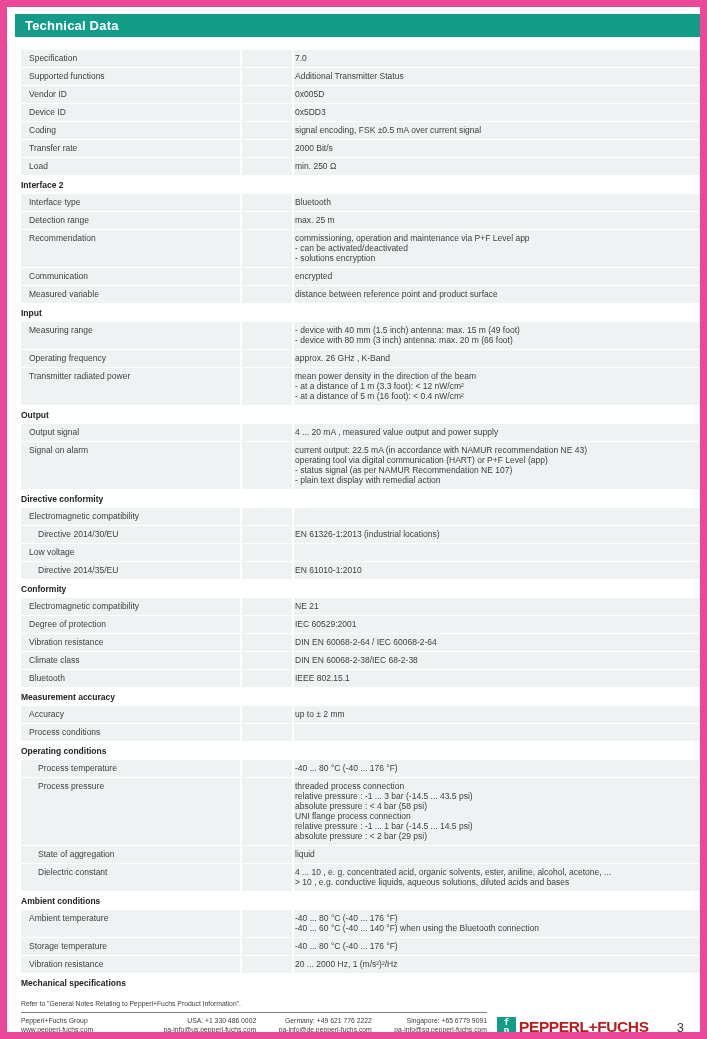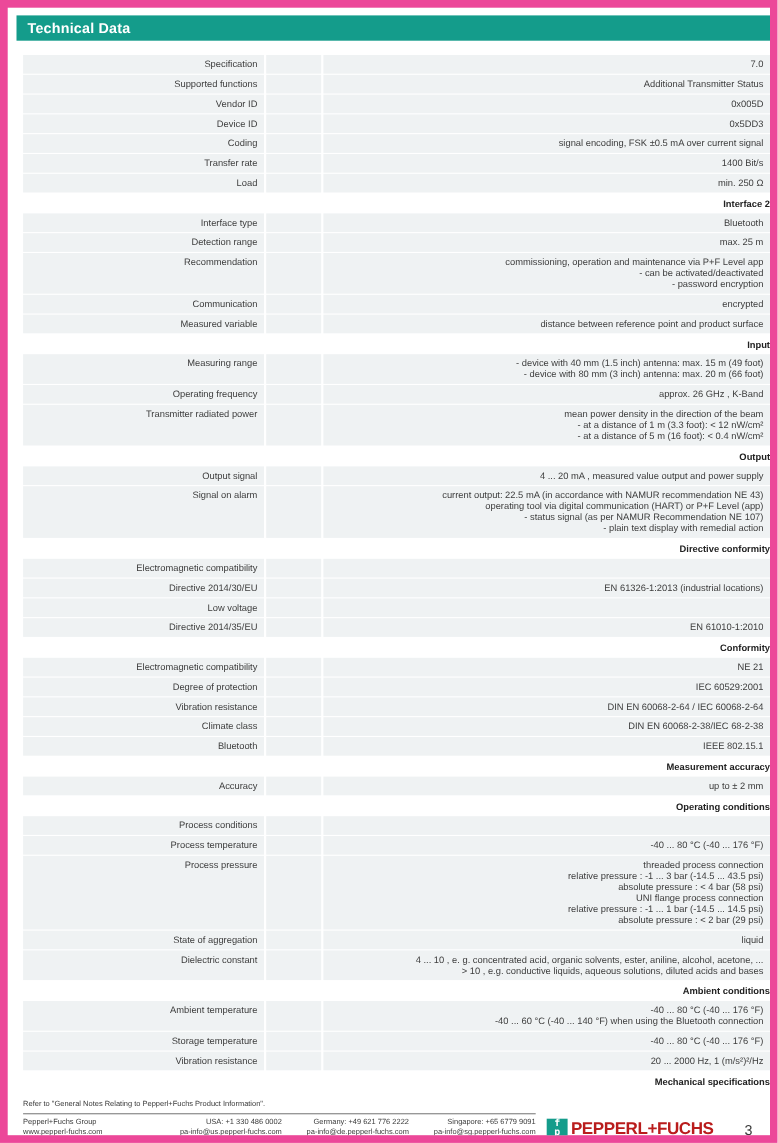--- a/index.html
+++ b/index.html
@@ -9,21 +9,21 @@
     position:relative; width:707px; height:1039px;
     background:#fff; border:7px solid #ec4899; overflow:hidden;
   }
   .title-bar {
     position:absolute; left:8px; top:7px; width:691px; height:23px;
     background:var(--accent,#149c8b); color:#fff;
     font-size:13px; font-weight:bold; line-height:23px; padding-left:10px;
     letter-spacing:0.2px;
   }
   .spec-table { position:absolute; left:14px; top:43px; width:679px; }
-  .row { display:flex; column-gap:2px; margin-bottom:1px; background:#fff;text-align:right; }
+  .row { display:flex; column-gap:2px; margin-bottom:1px; background:#fff; }
   .row.section { display:block; background:#fff; }
   .sec-label {
     font-size:8.5px; font-weight:bold; color:#222; line-height:10px;
     padding:4px 0 3px 0;
   }
   .cell { background:var(--rowbg,#eff2f3); font-size:8.5px; color:#3d3d3d; line-height:10px; padding:3px 6px 4px 8px; }
   .c1 { width:219px; flex:0 0 219px; }
   .c1.lvl2 { padding-left:17px; }
   .c2 { width:50px; flex:0 0 50px; }
   .c3 { flex:1 1 auto; padding-left:1px; }
@@ -88,21 +88,21 @@
         <div class="cell c1">Coding</div>
         <div class="cell c2"></div>
         <div class="cell c3">
           <div class="vline">signal encoding, FSK ±0.5 mA over current signal</div>
         </div>
       </div>
       <div class="row data">
         <div class="cell c1">Transfer rate</div>
         <div class="cell c2"></div>
         <div class="cell c3">
-          <div class="vline">1400 Bit/s</div>
+          <div class="vline">2000 Bit/s</div>
         </div>
       </div>
       <div class="row data">
         <div class="cell c1">Load</div>
         <div class="cell c2"></div>
         <div class="cell c3">
           <div class="vline">min. 250 Ω</div>
         </div>
       </div>
       <div class="row section">
@@ -121,21 +121,21 @@
         <div class="cell c3">
           <div class="vline">max. 25 m</div>
         </div>
       </div>
       <div class="row data">
         <div class="cell c1">Recommendation</div>
         <div class="cell c2"></div>
         <div class="cell c3">
           <div class="vline">commissioning, operation and maintenance via P+F Level app</div>
           <div class="vline">- can be activated/deactivated</div>
-          <div class="vline">- password encryption</div>
+          <div class="vline">- solutions encryption</div>
         </div>
       </div>
       <div class="row data">
         <div class="cell c1">Communication</div>
         <div class="cell c2"></div>
         <div class="cell c3">
           <div class="vline">encrypted</div>
         </div>
       </div>
       <div class="row data">
@@ -260,27 +260,27 @@
       <div class="row section">
         <div class="sec-label">Measurement accuracy</div>
       </div>
       <div class="row data">
         <div class="cell c1">Accuracy</div>
         <div class="cell c2"></div>
         <div class="cell c3">
           <div class="vline">up to ± 2 mm</div>
         </div>
       </div>
+      <div class="row data">
+        <div class="cell c1">Process conditions</div>
+        <div class="cell c2"></div>
+        <div class="cell c3">&nbsp;</div>
+      </div>
       <div class="row section">
         <div class="sec-label">Operating conditions</div>
-      </div>
-      <div class="row data">
-        <div class="cell c1">Process conditions</div>
-        <div class="cell c2"></div>
-        <div class="cell c3">&nbsp;</div>
       </div>
       <div class="row data">
         <div class="cell c1 lvl2">Process temperature</div>
         <div class="cell c2"></div>
         <div class="cell c3">
           <div class="vline">-40 ... 80 °C (-40 ... 176 °F)</div>
         </div>
       </div>
       <div class="row data">
         <div class="cell c1 lvl2">Process pressure</div>

